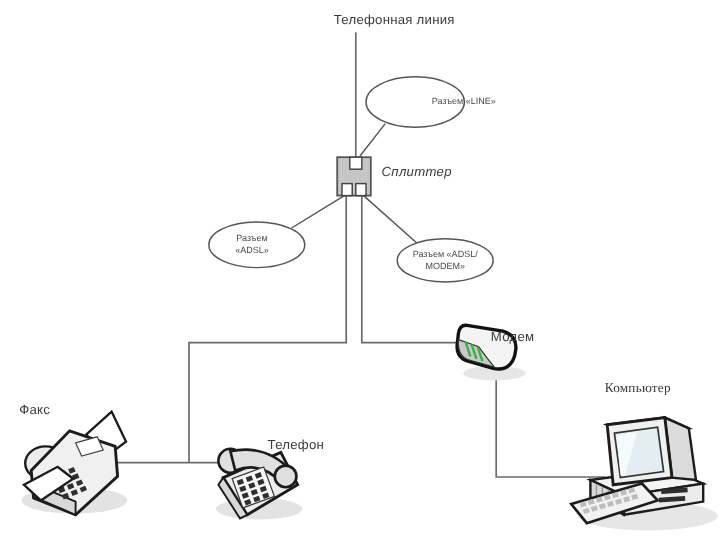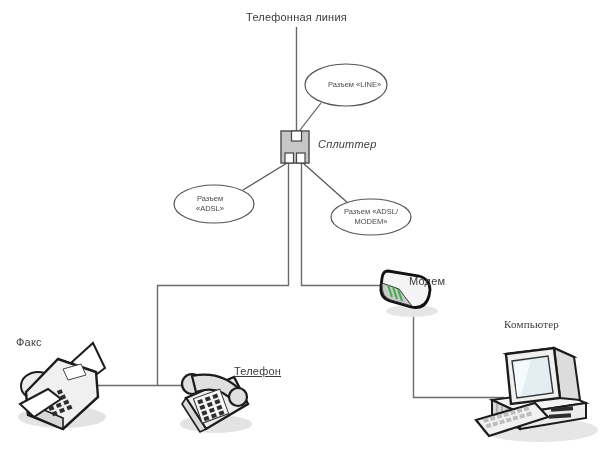--- a/index.html
+++ b/index.html
@@ -5,21 +5,21 @@
   html,body { margin:0; padding:0; background:#ffffff; }
   .canvas {
     position:relative; width:600px; height:450px; background:#ffffff;
     font-family:"Liberation Sans", sans-serif; overflow:hidden;
   }
   .diagram-svg { position:absolute; left:0; top:0; }
   .lbl {
     position:absolute; color:#3c3c3c; font-size:11px; white-space:nowrap;
     letter-spacing:0.2px;
   }
-  .lbl-center { text-align:center; }
+  .lbl-center { text-align:center;margin-left:32px; }
   .callout-text {
     position:absolute; color:#4a4a4a; font-size:7.5px; line-height:9.5px;
     text-align:center; white-space:nowrap;
   }
   .callout-text span { display:block; }
 </style>
 </head>
 <body>
 
 <div class="canvas">
@@ -158,27 +158,27 @@
       </g>
     </g>
   </svg>
 
   <div class="lbl lbl-center" style="left:240px; top:11px; width:113px;">Телефонная линия</div>
 
   <div class="lbl" style="left:318px; top:138px;font-style:italic;">Сплиттер</div>
 
   <div class="lbl" style="left:16px; top:336px;">Факс</div>
 
-  <div class="lbl" style="left:234px; top:365px;text-decoration:underline;">Телефон</div>
+  <div class="lbl" style="left:223px; top:365px;">Телефон</div>
 
   <div class="lbl" style="left:409px; top:255px;margin-top:20px;">Модем</div>
 
   <div class="lbl" style="left:504px; top:318px;font-family:Liberation Serif, serif;">Компьютер</div>
 
-  <div class="callout-text" style="left:305px; top:80px; width:99px;">
+  <div class="callout-text" style="left:305px; top:80px; width:99px;padding-left:32px;">
     <span>Разъем «LINE»</span>
   </div>
 
   <div class="callout-text" style="left:174px; top:194px; width:72px;">
     <span>Разъем</span>
     <span>«ADSL»</span>
   </div>
 
   <div class="callout-text" style="left:331px; top:207px; width:80px;">
     <span>Разъем «ADSL/</span>

